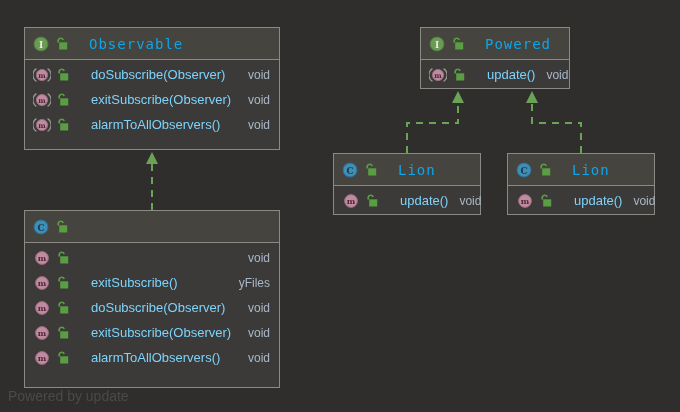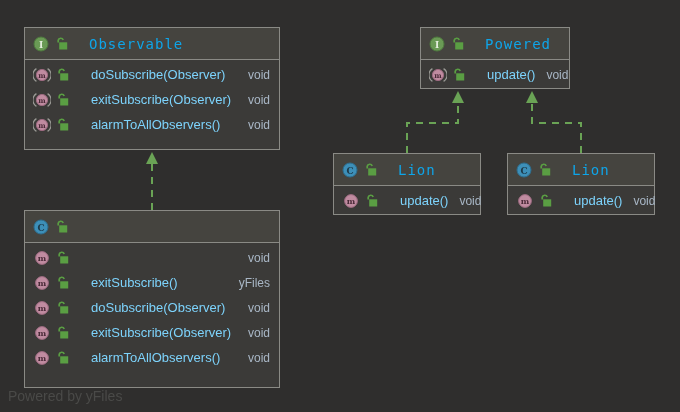--- a/index.html
+++ b/index.html
@@ -312,15 +312,15 @@
         <svg class="ic" width="13" height="15" viewBox="0 0 13 15" style="margin-left:5px;">
           <path d="M3.2,6.5 L3.2,4.3 A2.6,2.6 0 0 1 8.2,4.0" fill="none" stroke="#5a9e43" stroke-width="1.7"></path>
           <rect x="4.2" y="6.3" width="8" height="7.2" fill="#5a9e43"></rect>
         </svg>
         <span class="row-name">update()</span>
         <span class="row-type" style="margin-left:5px;">void</span>
       </div>
     </div>
   </div>
 
-  <div id="watermark">Powered by yFiles</div>
+  <div id="watermark">Powered by update</div>
 
 </div>
 
 </body></html>

